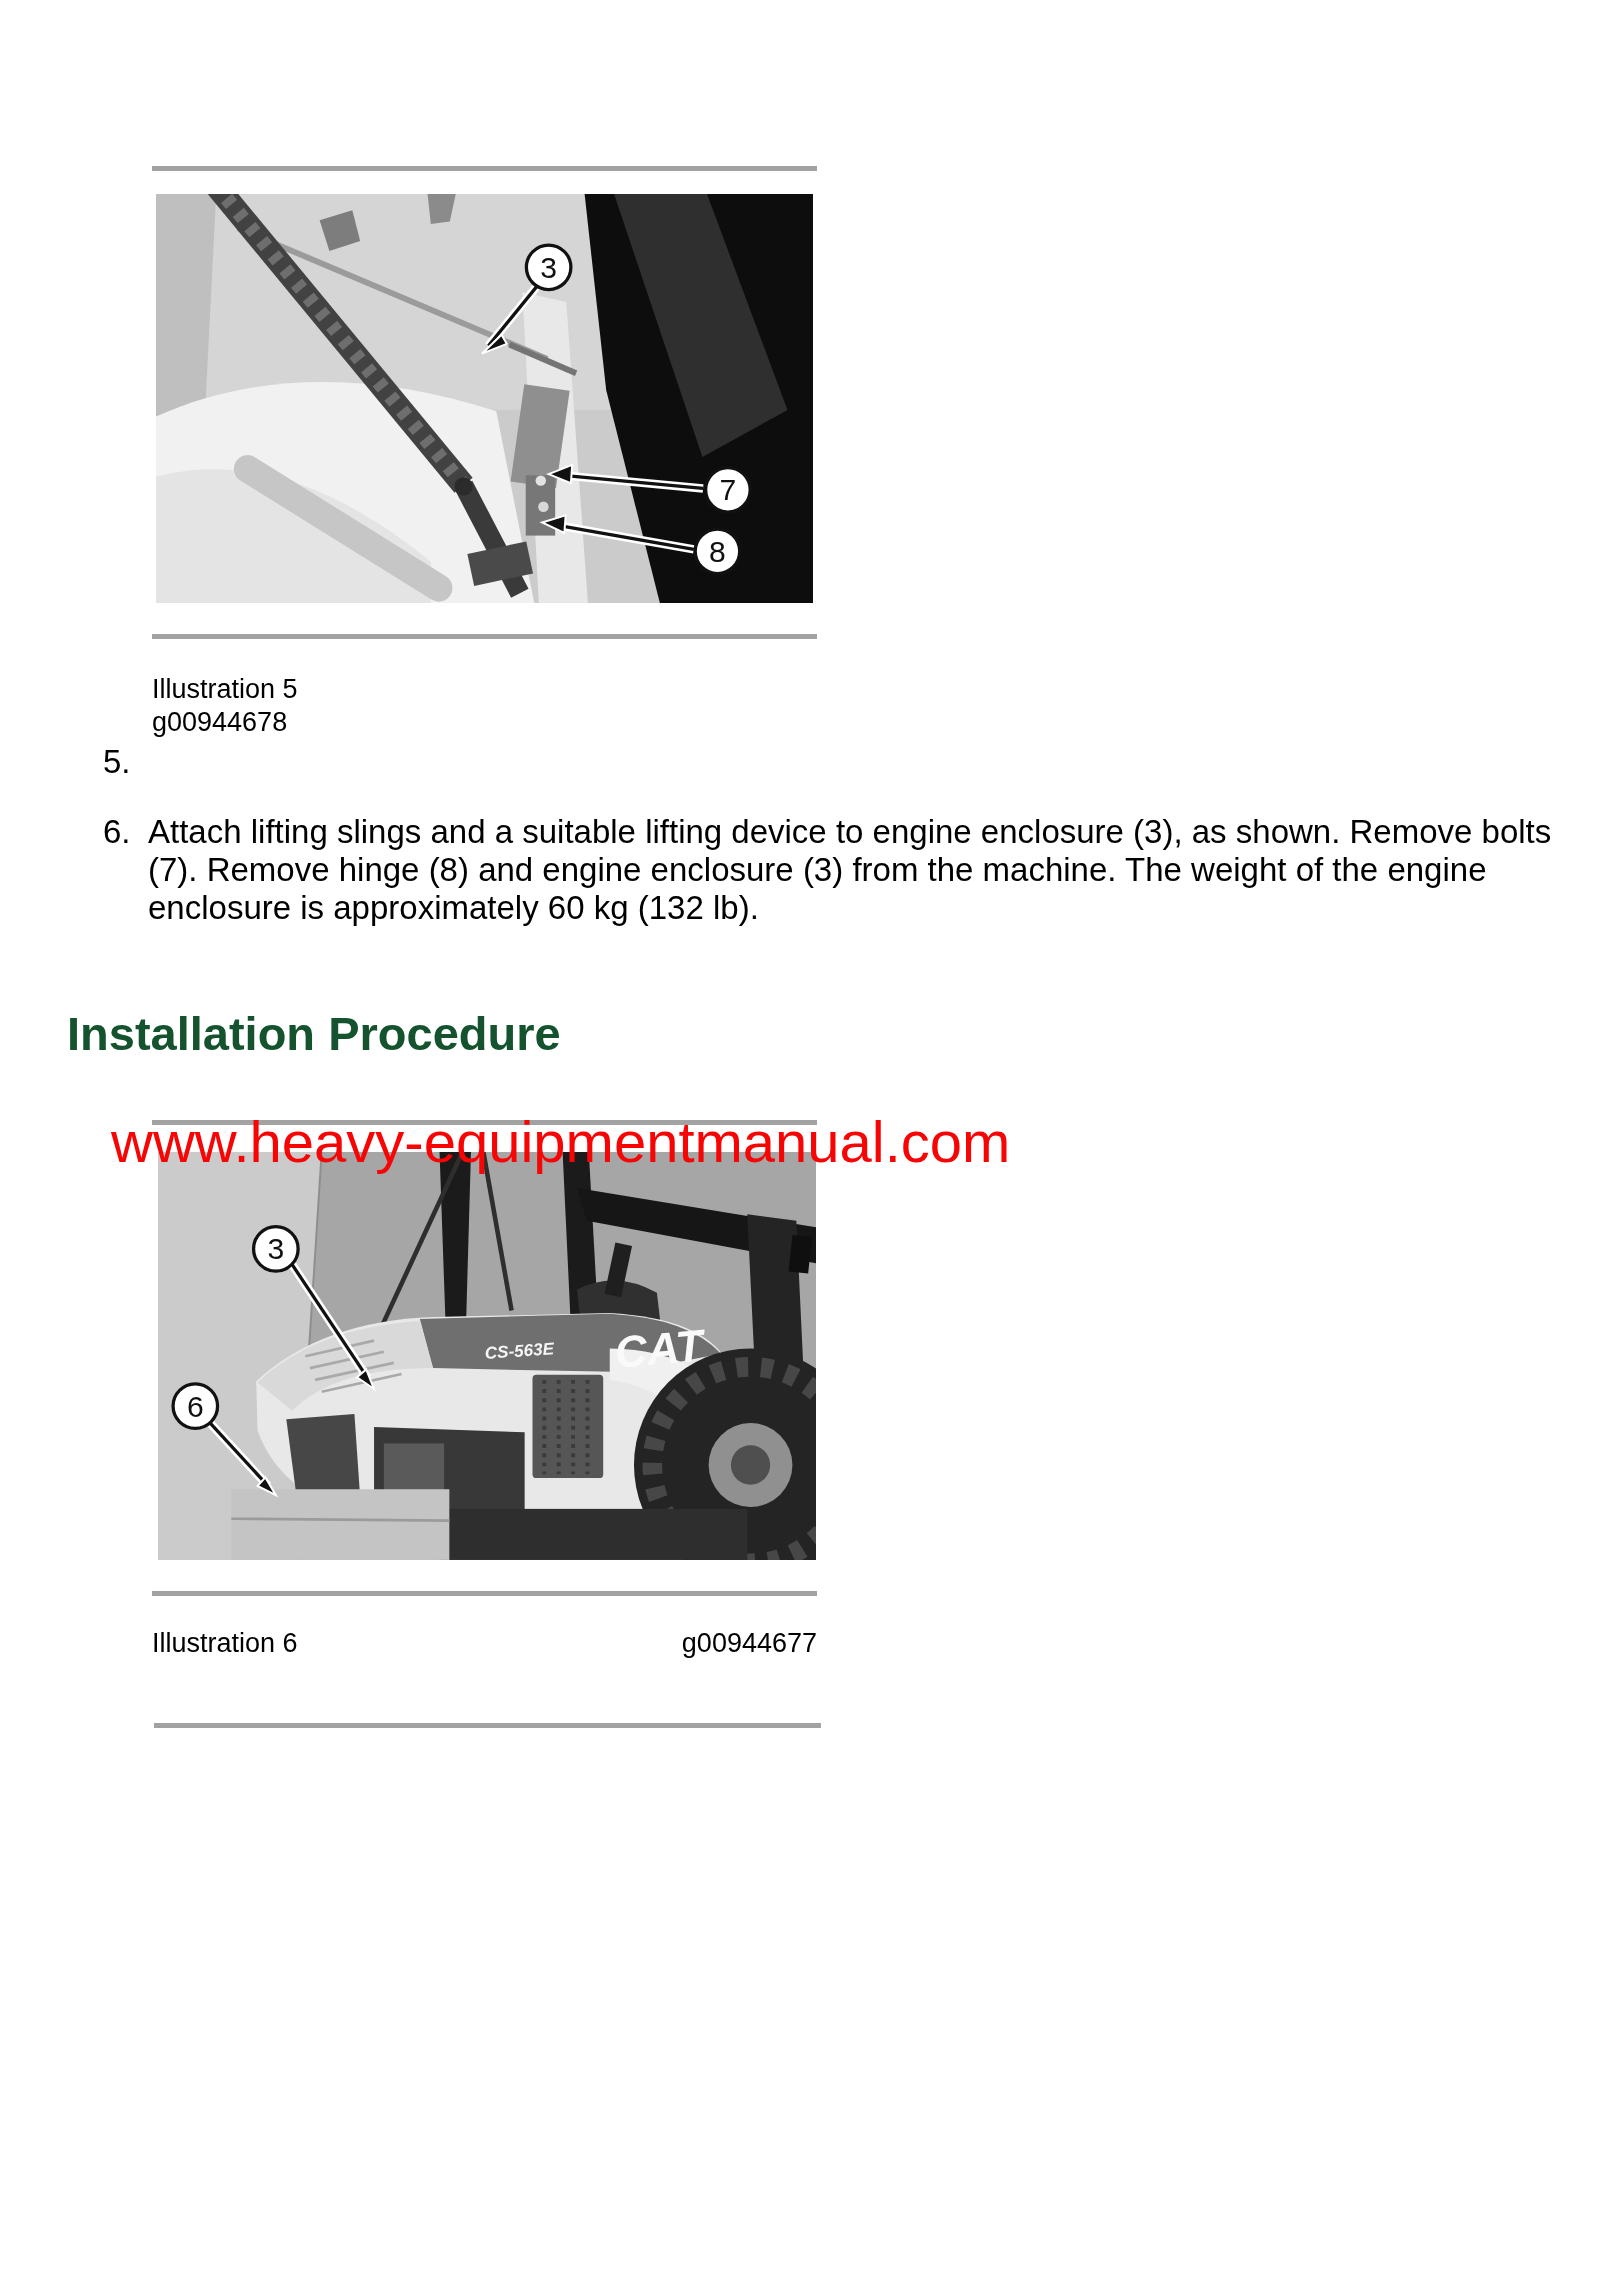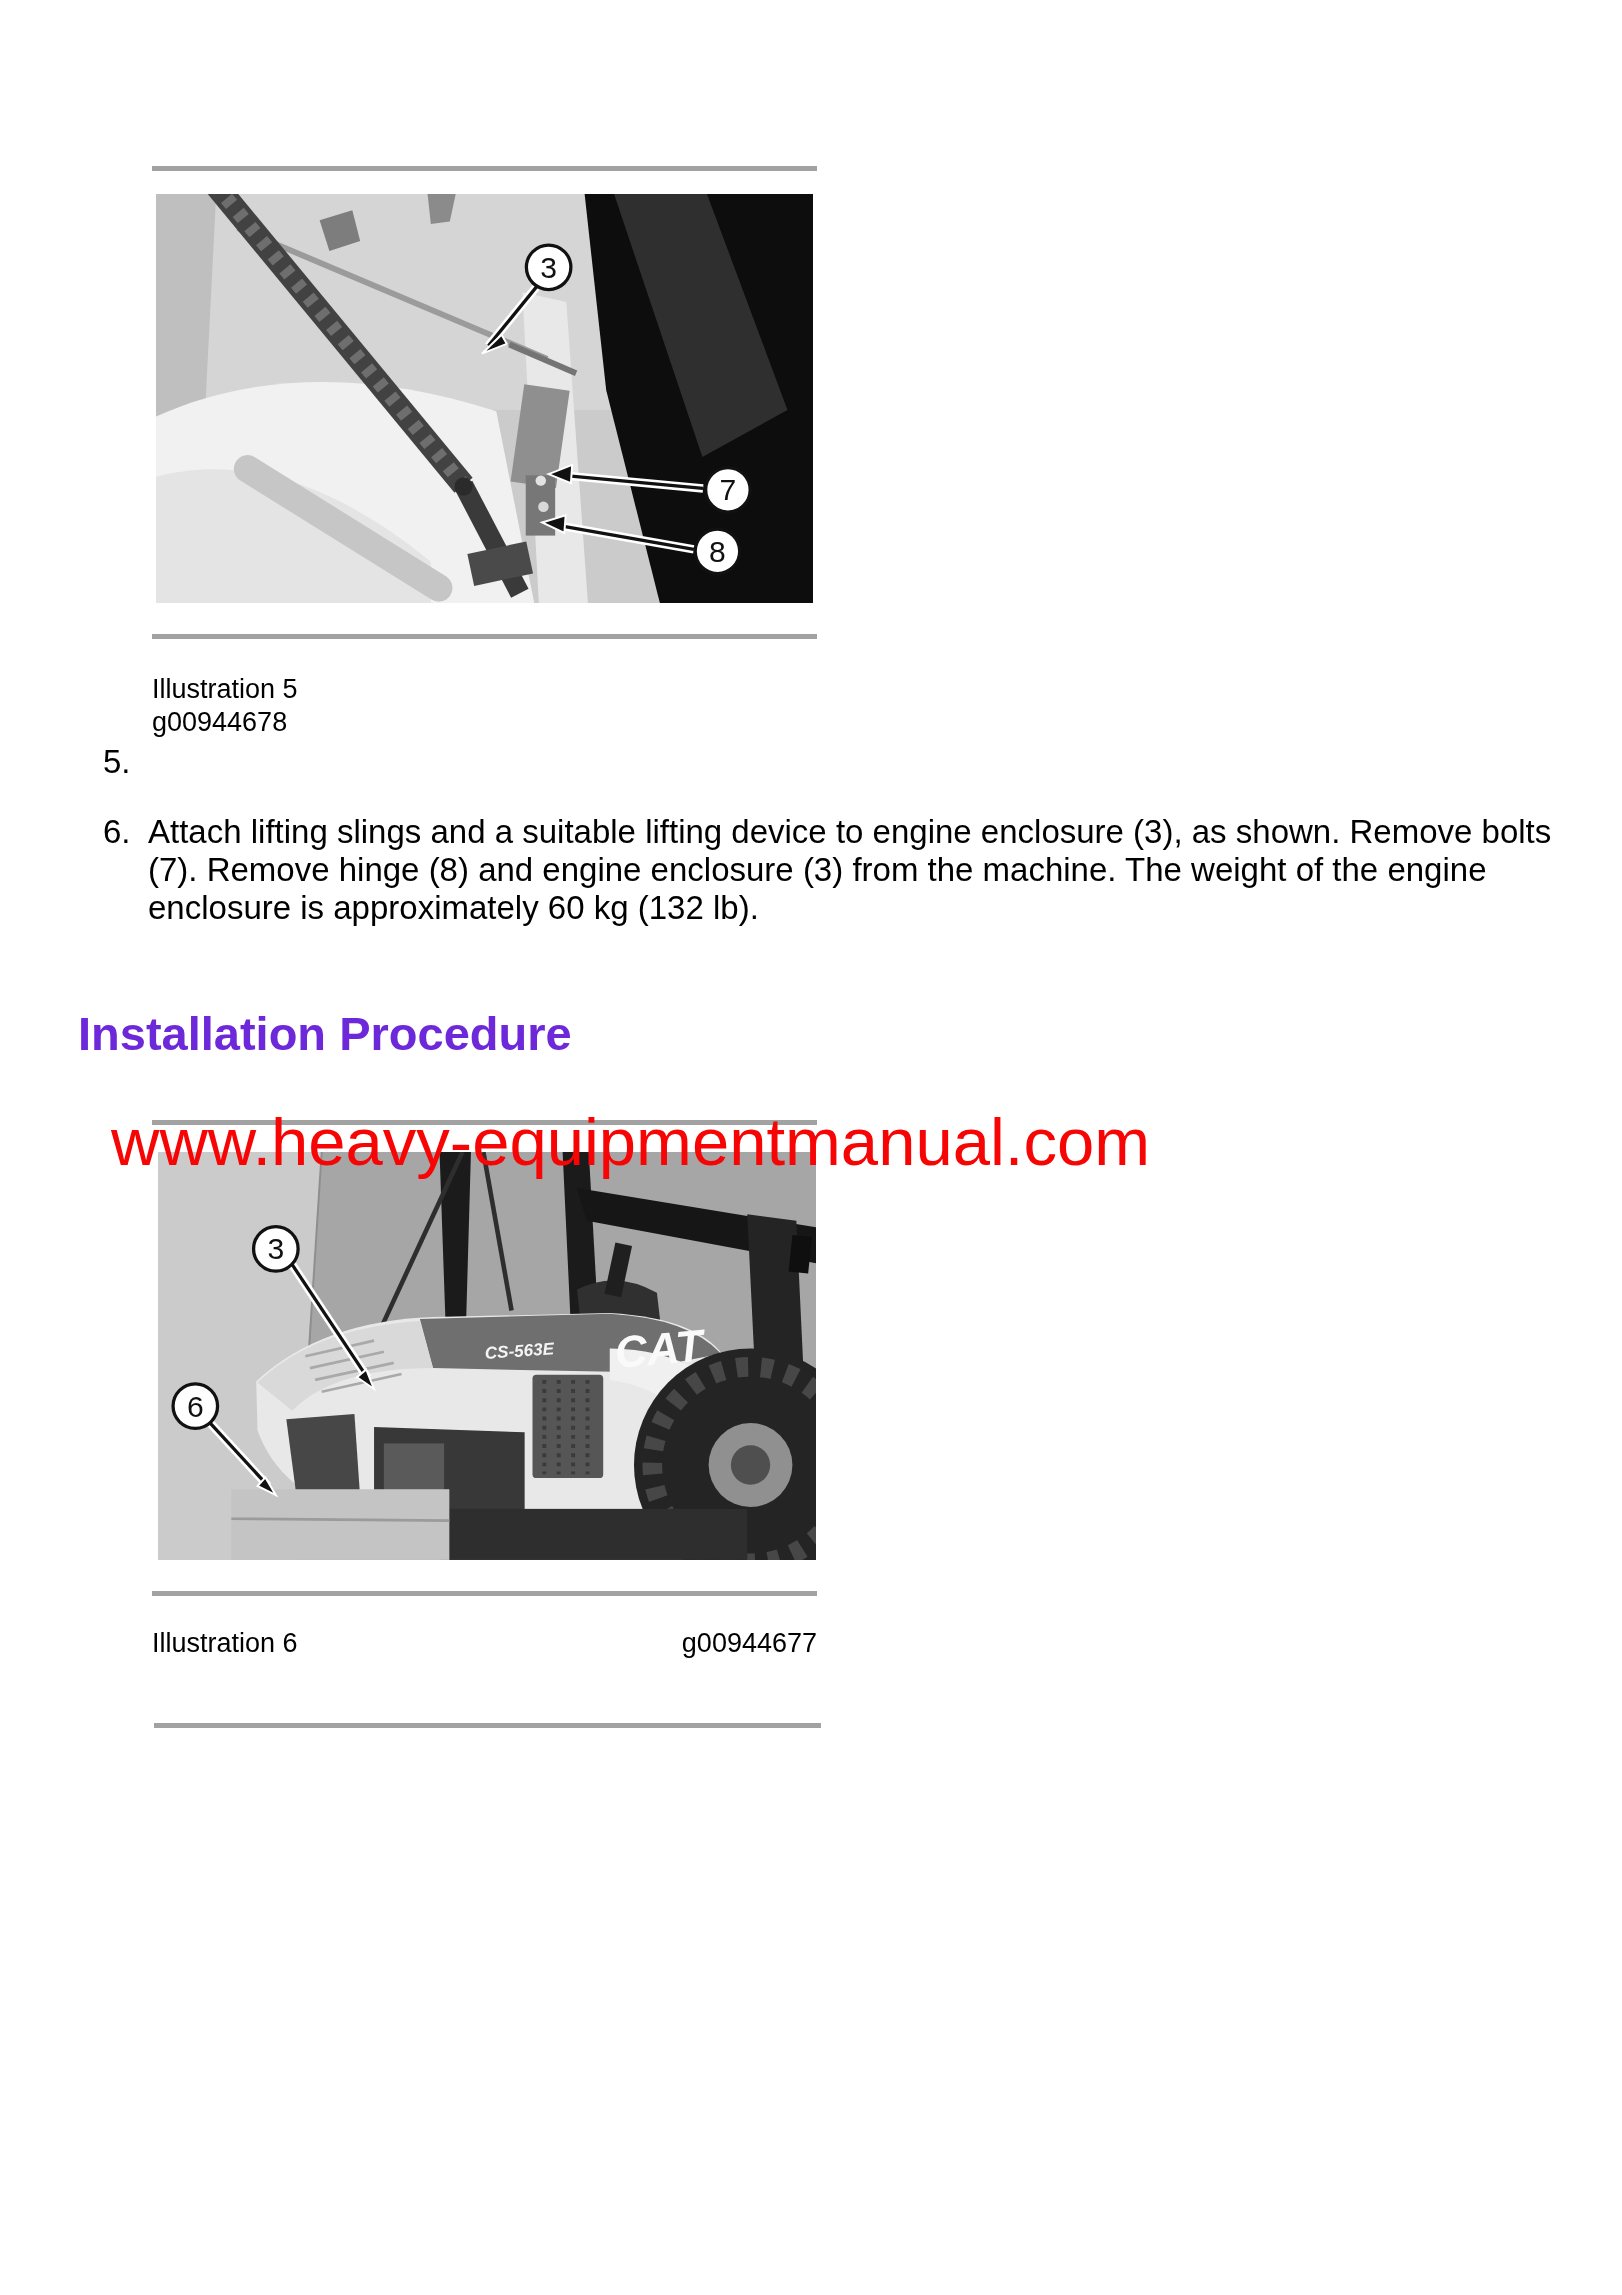--- a/index.html
+++ b/index.html
@@ -23,23 +23,23 @@
   #caption-1{top:673px;flex-direction:column;}
   #caption-2{top:1627px;}
 
   .step{position:absolute;left:103px;width:1452px;padding-left:45px;box-sizing:border-box;
         font-size:33px;line-height:38px;}
   .step .num{position:absolute;left:0;top:0;}
   #step-5{top:743px;}
   #step-6{top:813px;}
 
   .heading{position:absolute;left:67px;top:969px;font-size:47px;line-height:52px;
-           font-weight:bold;color:#6d28d9;white-space:nowrap;margin-left:11px;}
-
-  .watermark{position:absolute;left:111px;top:1093px;font-size:67px;line-height:98px;
+           font-weight:bold;color:#14532d;white-space:nowrap;}
+
+  .watermark{position:absolute;left:111px;top:1093px;font-size:58px;line-height:98px;
              color:#f70505;white-space:nowrap;z-index:10;}
 
   .co-num{font-family:"Liberation Sans","DejaVu Sans",sans-serif;font-size:46px;fill:#111;}
   .decal-model{font-family:"Liberation Sans","DejaVu Sans",sans-serif;font-size:26px;font-weight:bold;
                font-style:italic;fill:#f5f5f5;}
   .decal-brand{font-family:"Liberation Sans","DejaVu Sans",sans-serif;font-size:68px;font-weight:bold;
                font-style:italic;fill:#fafafa;}
 </style>
 </head>
 <body>

